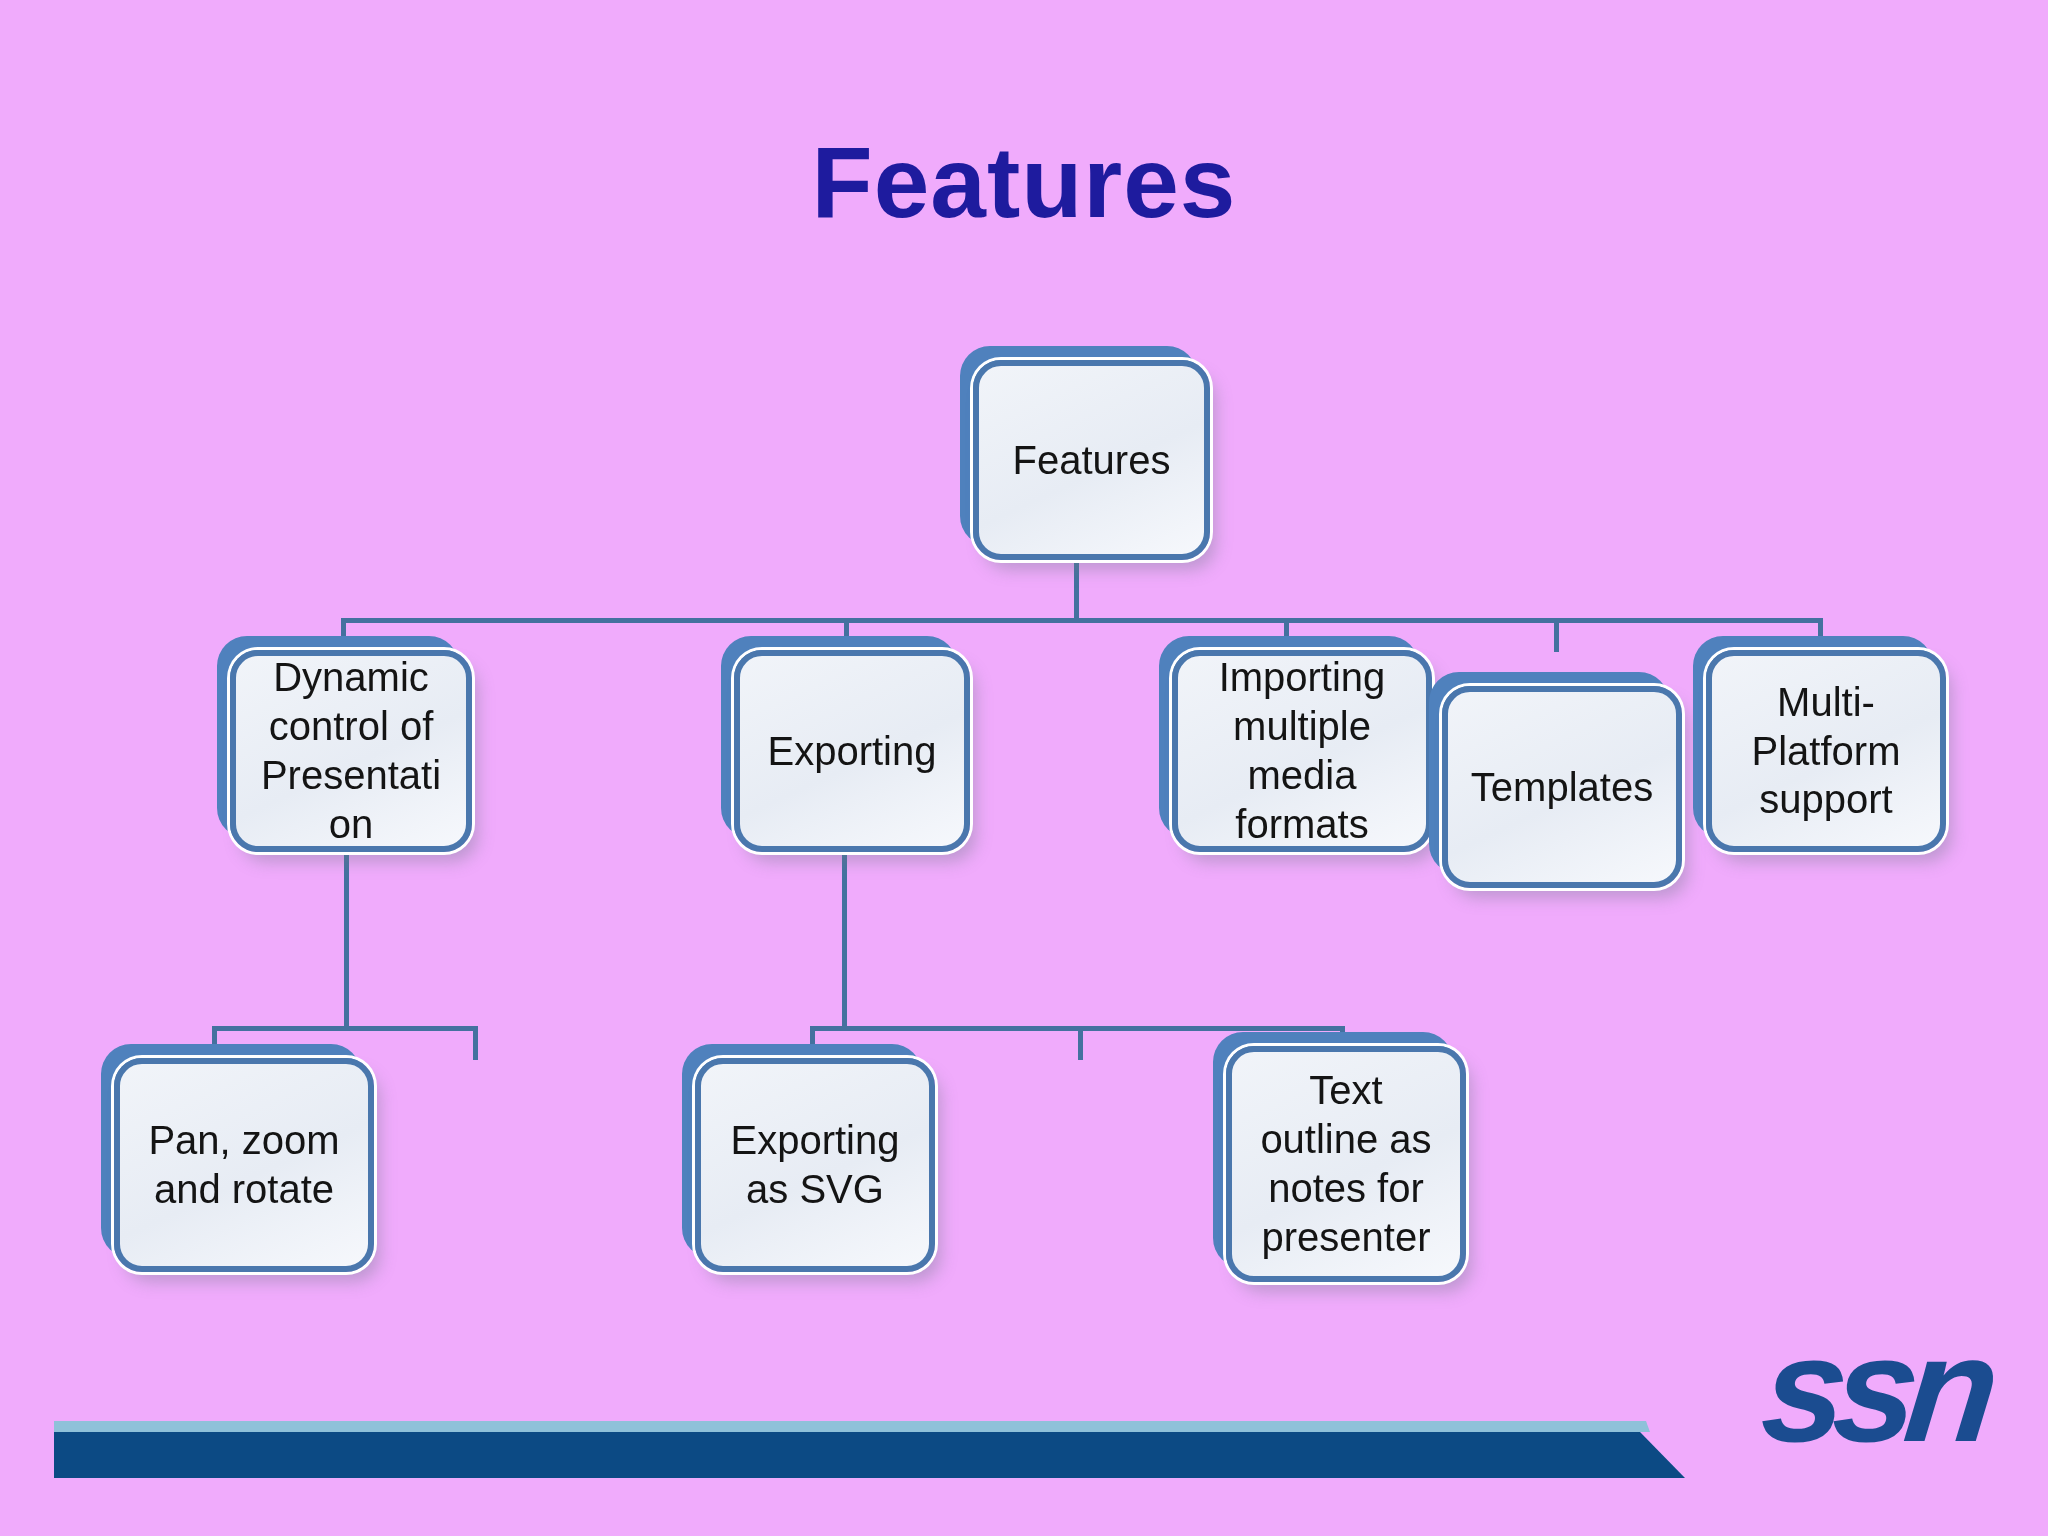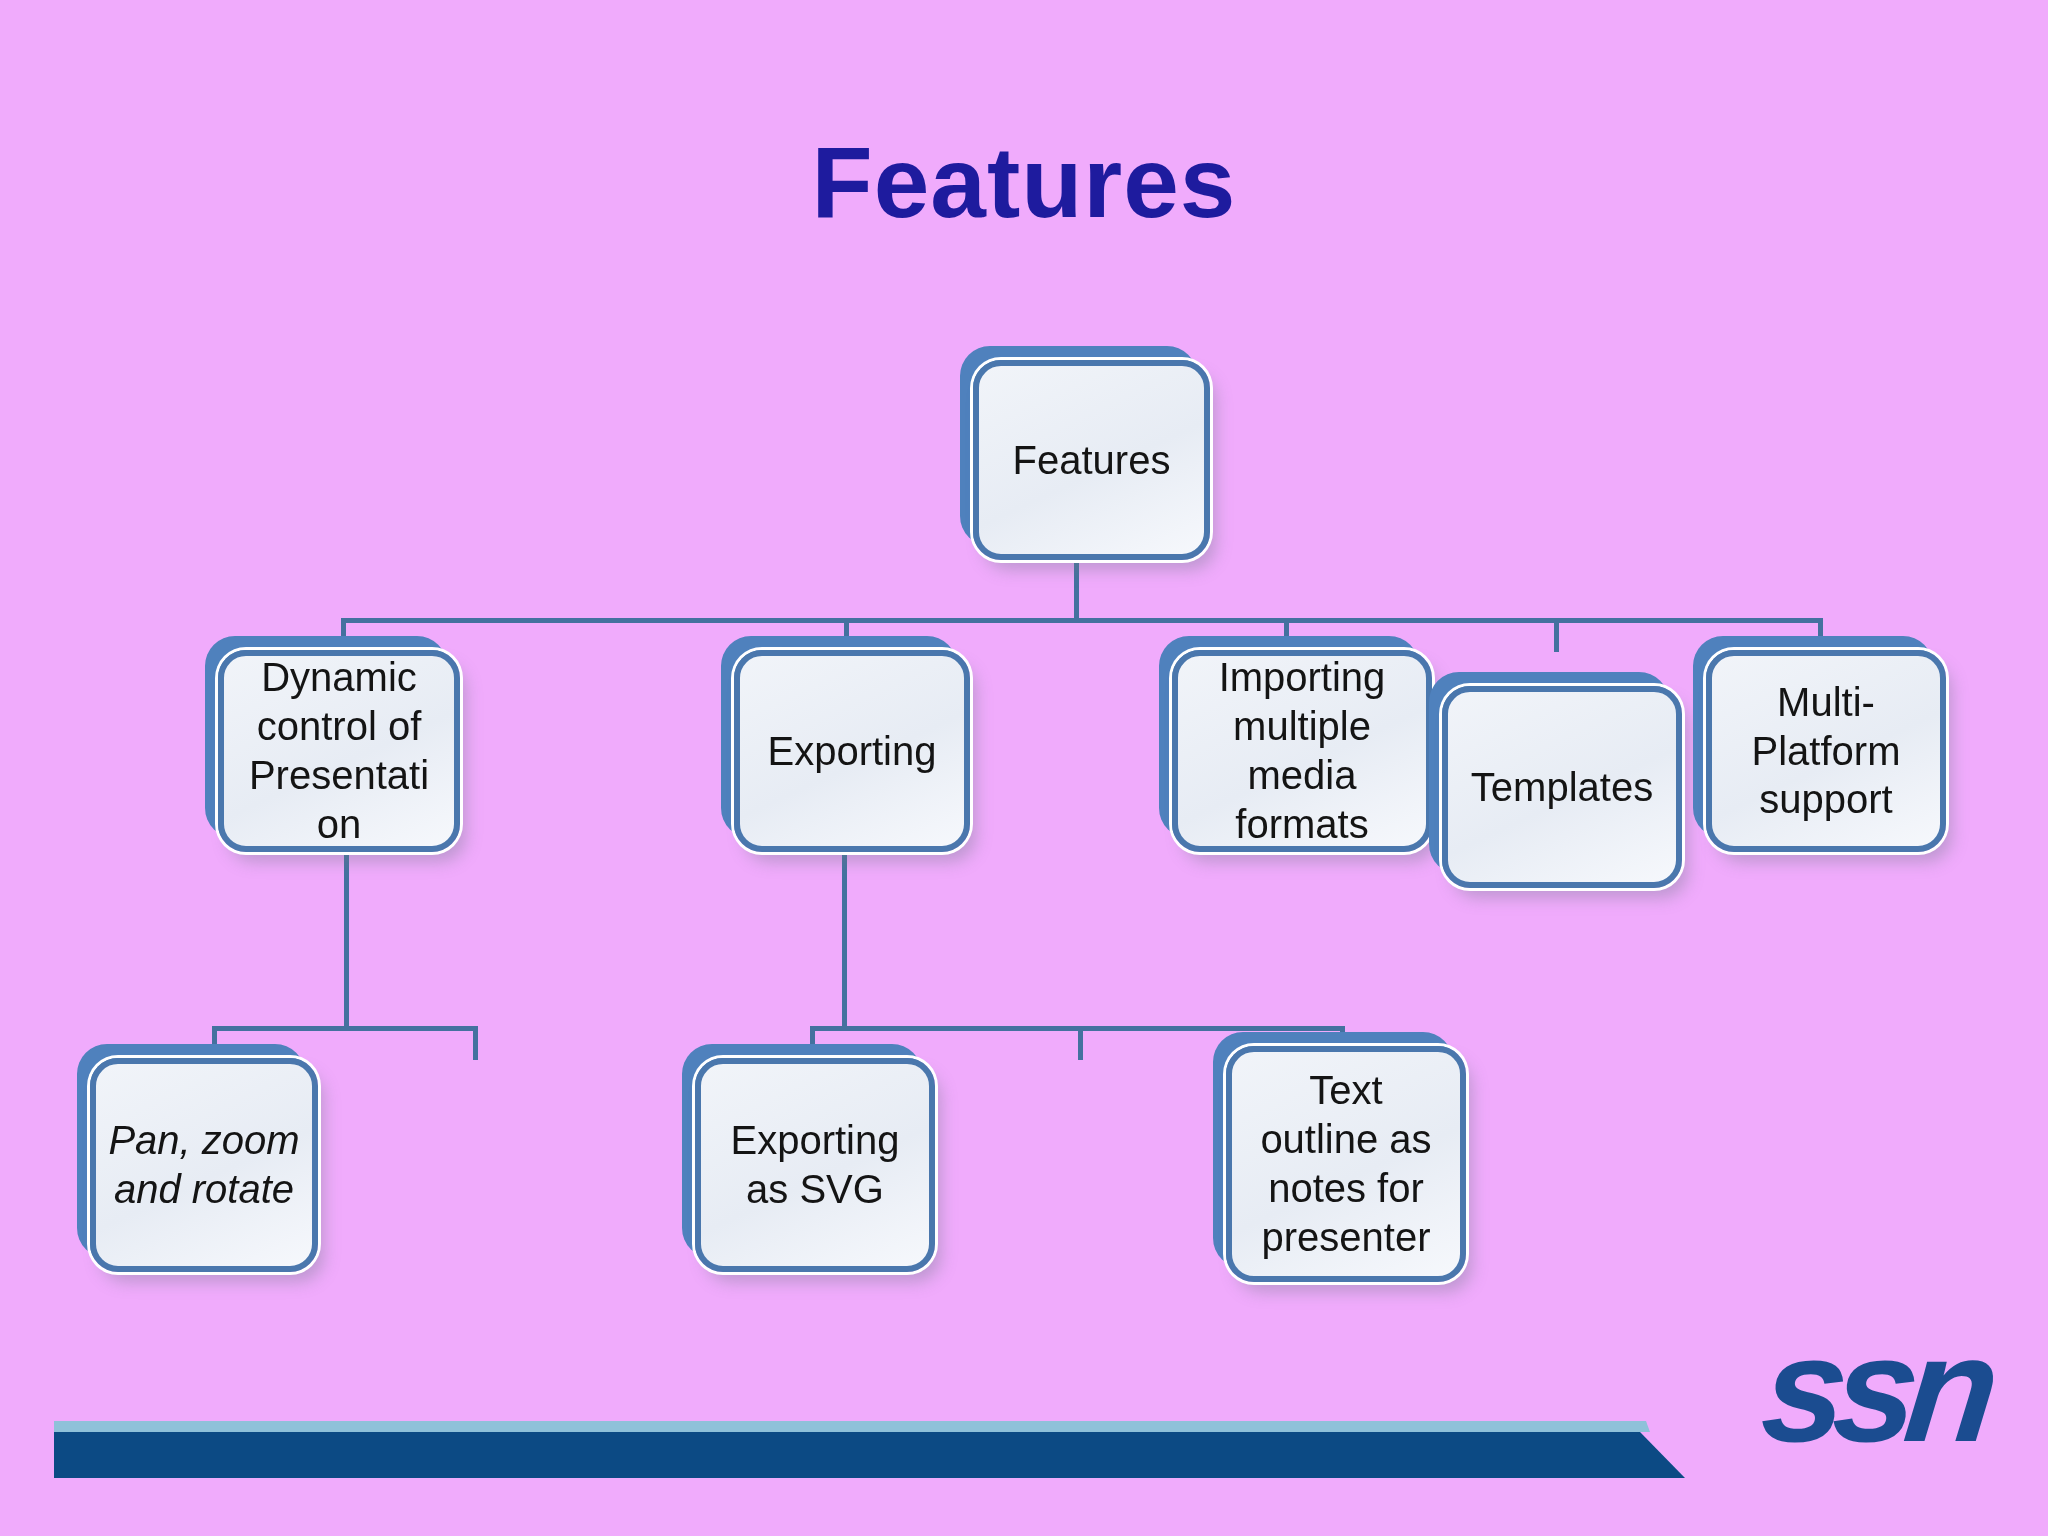--- a/index.html
+++ b/index.html
@@ -97,21 +97,21 @@
   <div class="conn" style="left:1078px;top:1026px;width:5px;height:34px;"></div>
   <div class="conn" style="left:1340px;top:1026px;width:5px;height:26px;"></div>
 
   <div class="node" style="left:973px;top:360px;width:237px;height:200px;">
     <div class="backdrop"></div>
     <div class="face">
       <span class="label">Features</span>
     </div>
   </div>
 
-  <div class="node" style="left:218px;top:650px;width:242px;height:202px;">
+  <div class="node" style="left:230px;top:650px;width:242px;height:202px;">
     <div class="backdrop"></div>
     <div class="face">
       <span class="label">Dynamic
 control of
 Presentati
 on</span>
     </div>
   </div>
 
   <div class="node" style="left:734px;top:650px;width:236px;height:202px;">
@@ -140,21 +140,21 @@
 
   <div class="node" style="left:1706px;top:650px;width:240px;height:202px;">
     <div class="backdrop"></div>
     <div class="face">
       <span class="label">Multi-
 Platform
 support</span>
     </div>
   </div>
 
-  <div class="node" style="left:90px;top:1058px;width:228px;height:214px;font-style:italic;">
+  <div class="node" style="left:114px;top:1058px;width:260px;height:214px;">
     <div class="backdrop"></div>
     <div class="face">
       <span class="label">Pan, zoom
 and rotate</span>
     </div>
   </div>
 
 
   <div class="node" style="left:695px;top:1058px;width:240px;height:214px;">
     <div class="backdrop"></div>

